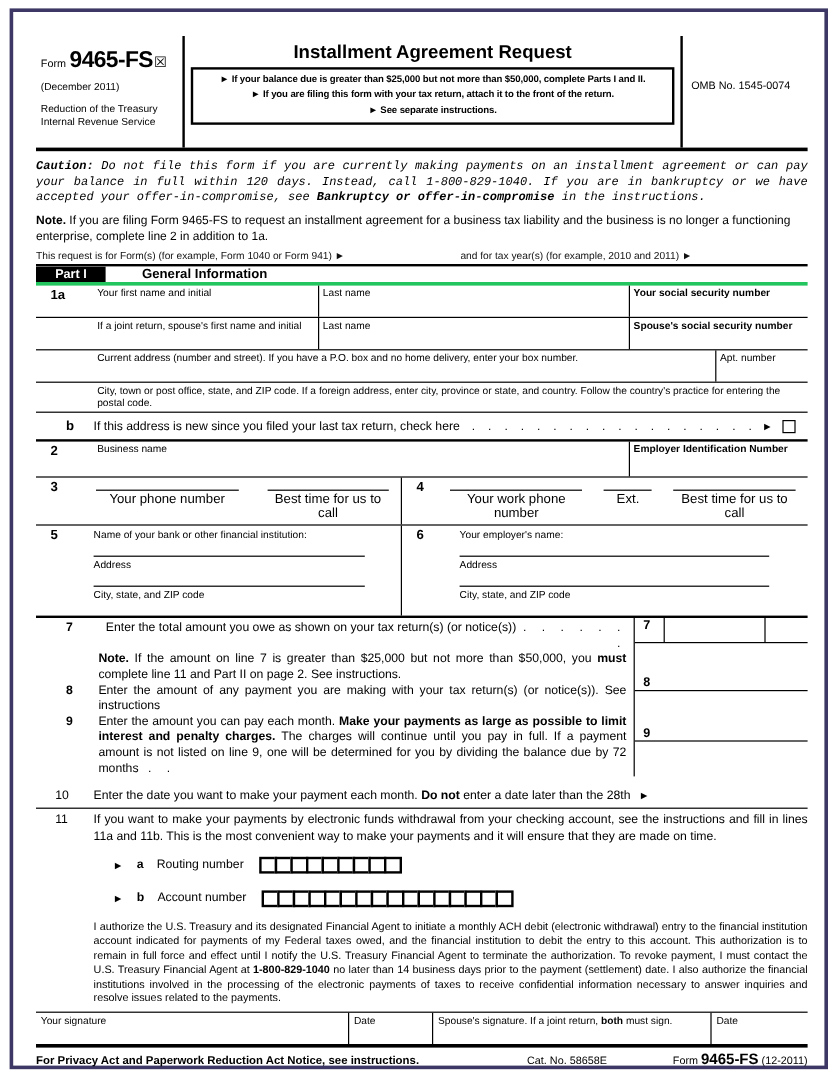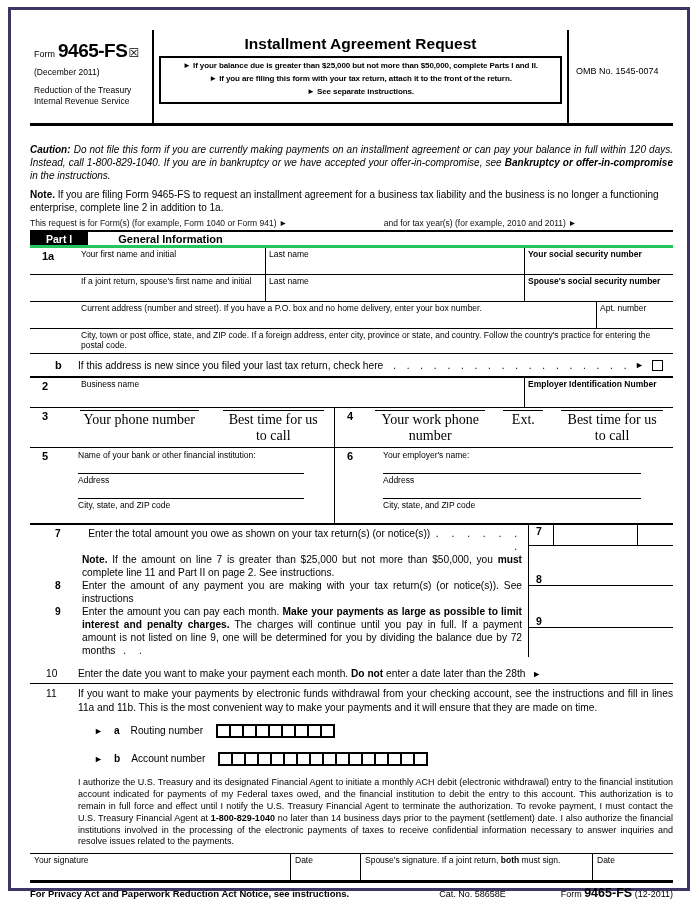--- a/index.html
+++ b/index.html
@@ -15,21 +15,21 @@
   .formnum-word {font-size:9px; margin-right:3px;}
   .formnum {font-size:19px; font-weight:bold; letter-spacing:-0.5px;}
   .formnum-glyph {font-size:12px; margin-left:1px;}
   .rev {margin-bottom:8px;}
   .hdr-center {flex:1; padding:5px 5px 0; text-align:center;}
   .title {font-size:15.5px; font-weight:bold;}
   .bullets {border:2px solid #000; margin-top:3px; padding:2px 2px 3px; font-size:8px; font-weight:bold; line-height:1.62; letter-spacing:-0.1px;}
   .hdr-right {width:106px; border-left:2px solid #000; font-size:9px; padding:36px 0 0 7px;}
 
   
-  .caution {margin-top:17px; font-size:10px; font-style:italic; line-height:1.3; text-align:justify;}
+  .caution {margin-top:7px; font-size:10px; font-style:italic; line-height:1.3; text-align:justify;font-family:Liberation Mono, monospace;}
   .caution .cb {font-weight:bold;}
   .note {margin-top:6px; font-size:10px; line-height:1.3;}
   .request {display:flex; align-items:flex-end; margin-top:4px; padding-bottom:2px; border-bottom:2px solid #000; font-size:8.5px; color:#111;}
   .request .fill {flex:1; min-width:30px;}
 
   
   .partbar {display:flex; border-bottom:3px solid #22c55e; height:16px; overflow:hidden;}
   .partbox {background:#000; color:#fff; font-weight:bold; font-size:10.5px; padding:1px 16px 0;}
   .parttitle {font-weight:bold; font-size:11px; padding:1px 0 0 30px;}
 
@@ -48,21 +48,21 @@
   .dots {flex:1; overflow:hidden; white-space:nowrap; letter-spacing:4px; padding-left:10px; font-size:10px;}
   .arr {font-size:9px; margin:0 4px;}
   .chk {width:11px; height:11px; border:1.5px solid #000; flex:none; margin:0 10px 0 4px; background:#fff;}
 
   
   .r34 {display:flex; border-bottom:1px solid #000; height:40px;}
   .halfL {width:305px; flex:none; border-right:1px solid #000; position:relative;}
   .halfR {flex:1; position:relative;}
   .rnum {position:absolute; top:2px; left:12px; font-weight:bold; font-size:11px;}
   .blankrow {position:absolute; left:0; right:0; bottom:3px; display:flex; gap:24px; padding:0 10px 0 50px;}
-  .blank {border-top:1px solid #000; text-align:center; font-size:14px; padding-top:1px;font-family:Liberation Serif, serif;}
+  .blank {border-top:1px solid #000; text-align:center; font-size:11px; padding-top:1px;}
   .r56 {display:flex; border-bottom:2px solid #000; height:77px;}
   .c56 {position:relative; padding:2px 10px 0 48px; font-size:8.5px; width:100%;}
   .ufield {border-top:1px solid #000; font-size:8.5px; padding-top:1px; margin-top:13px; width:92%;}
 
   
   .sec789 {display:flex;}
   .t789 {flex:1; padding:2px 0 0 25px;}
   .l789 {display:flex; font-size:10.2px; line-height:13px;}
   .ln {width:27px; flex:none; font-weight:bold;}
   .ltext {flex:1; text-align:justify; padding-right:6px;}

